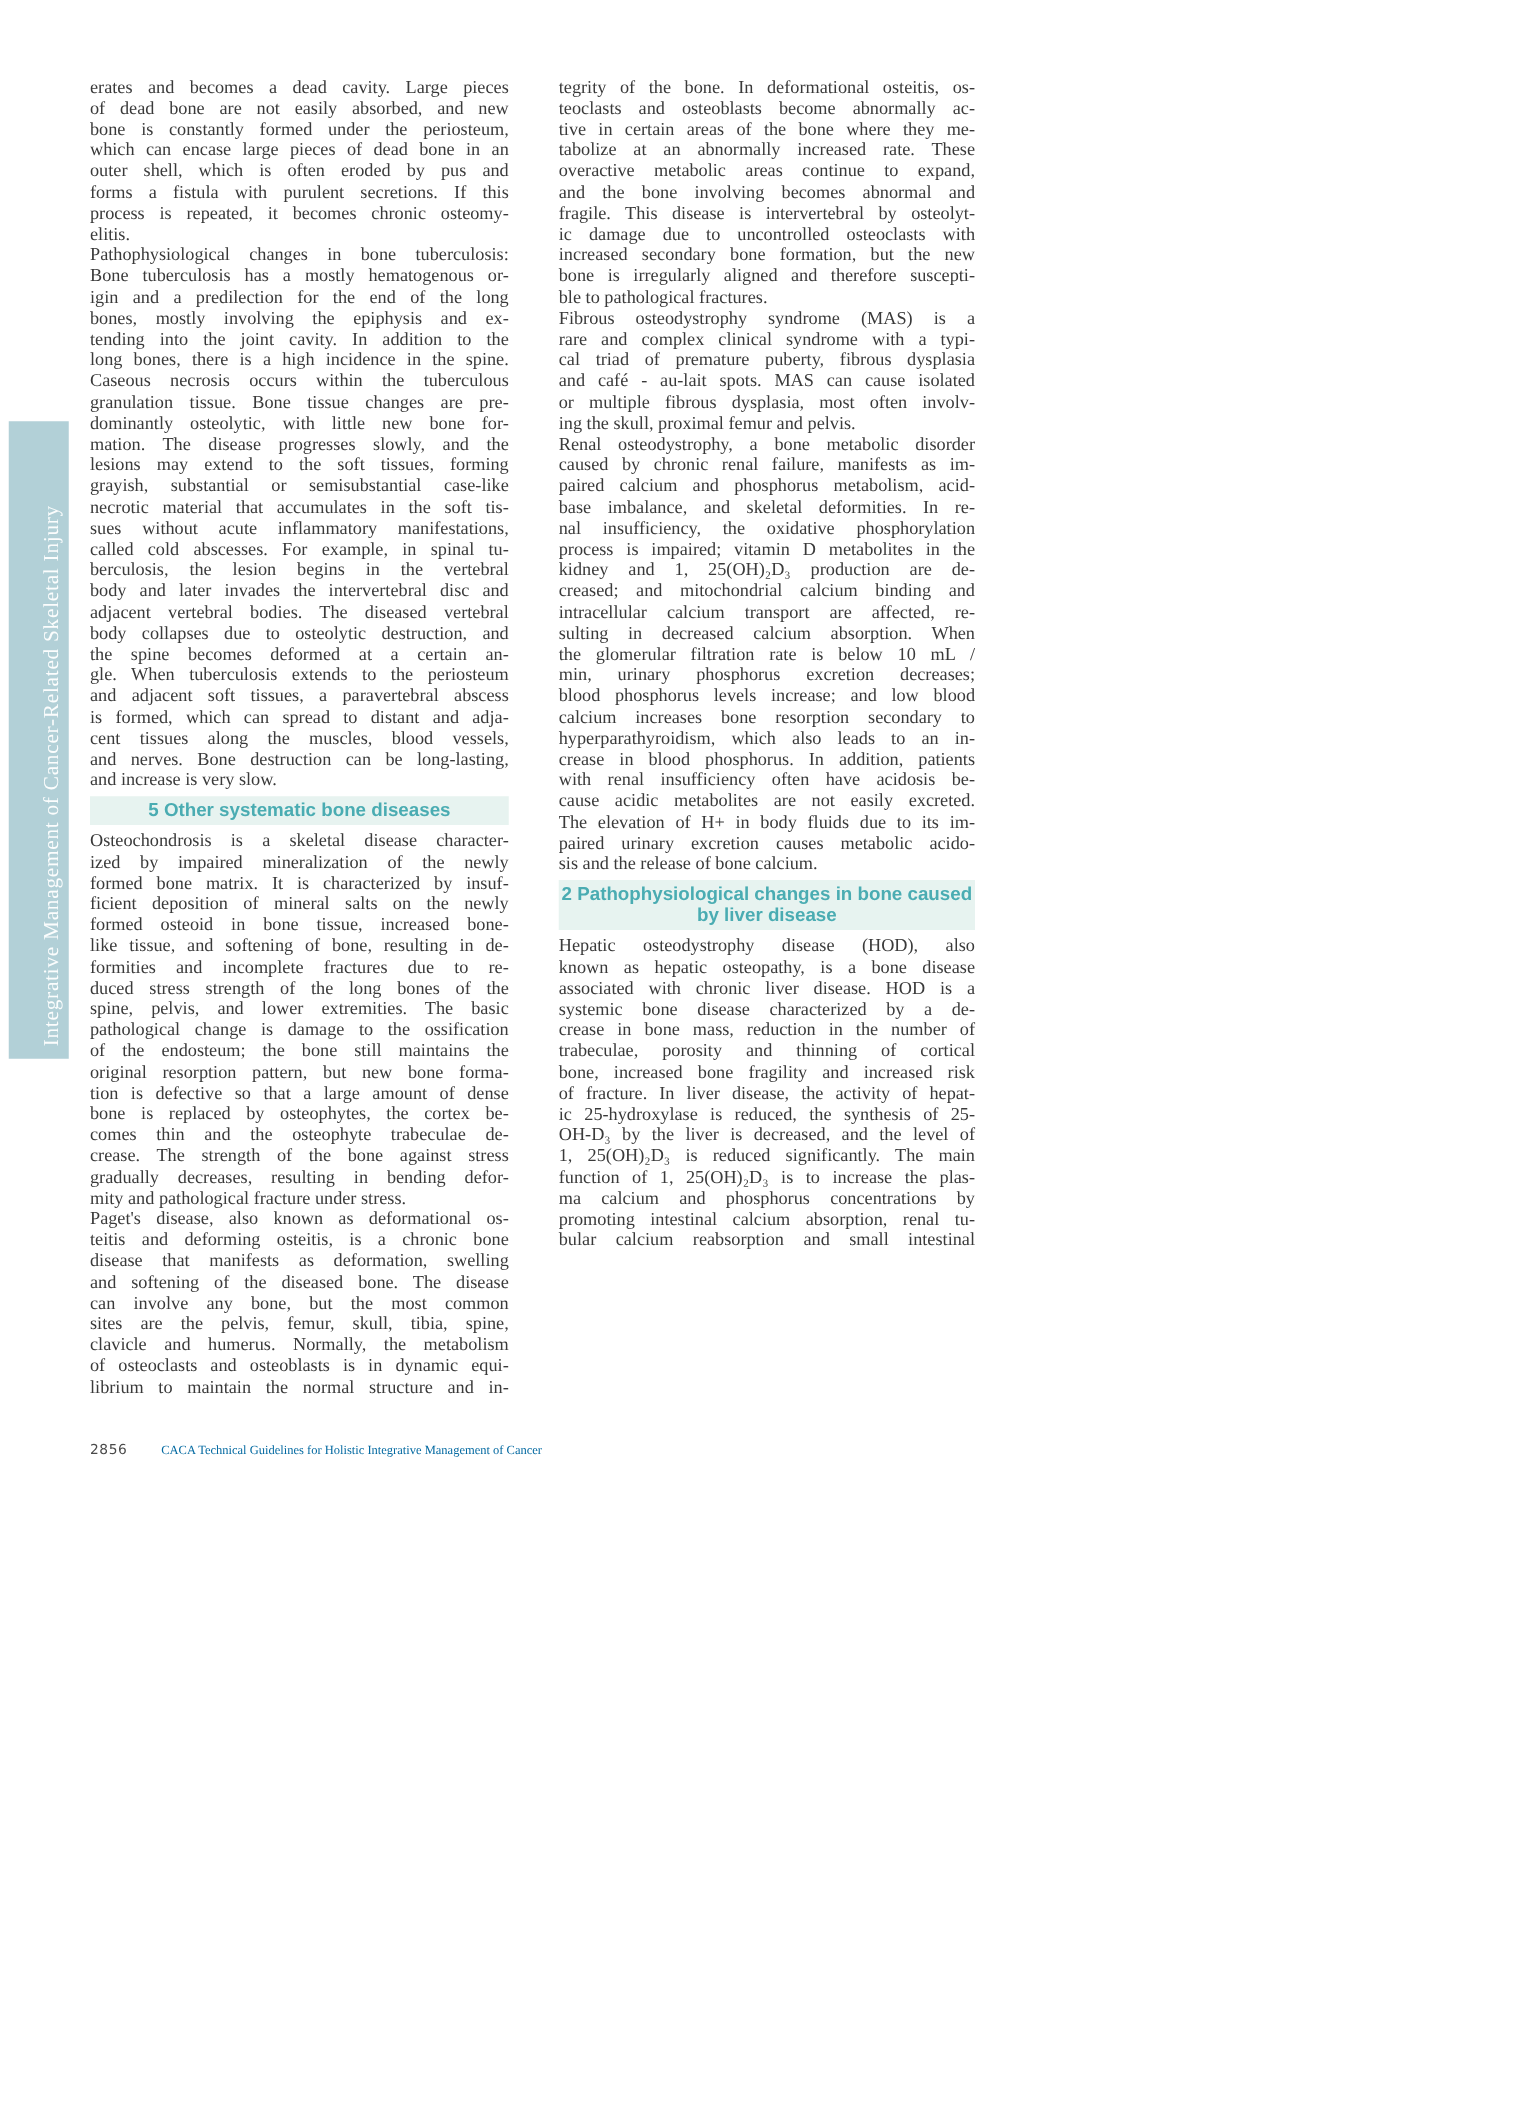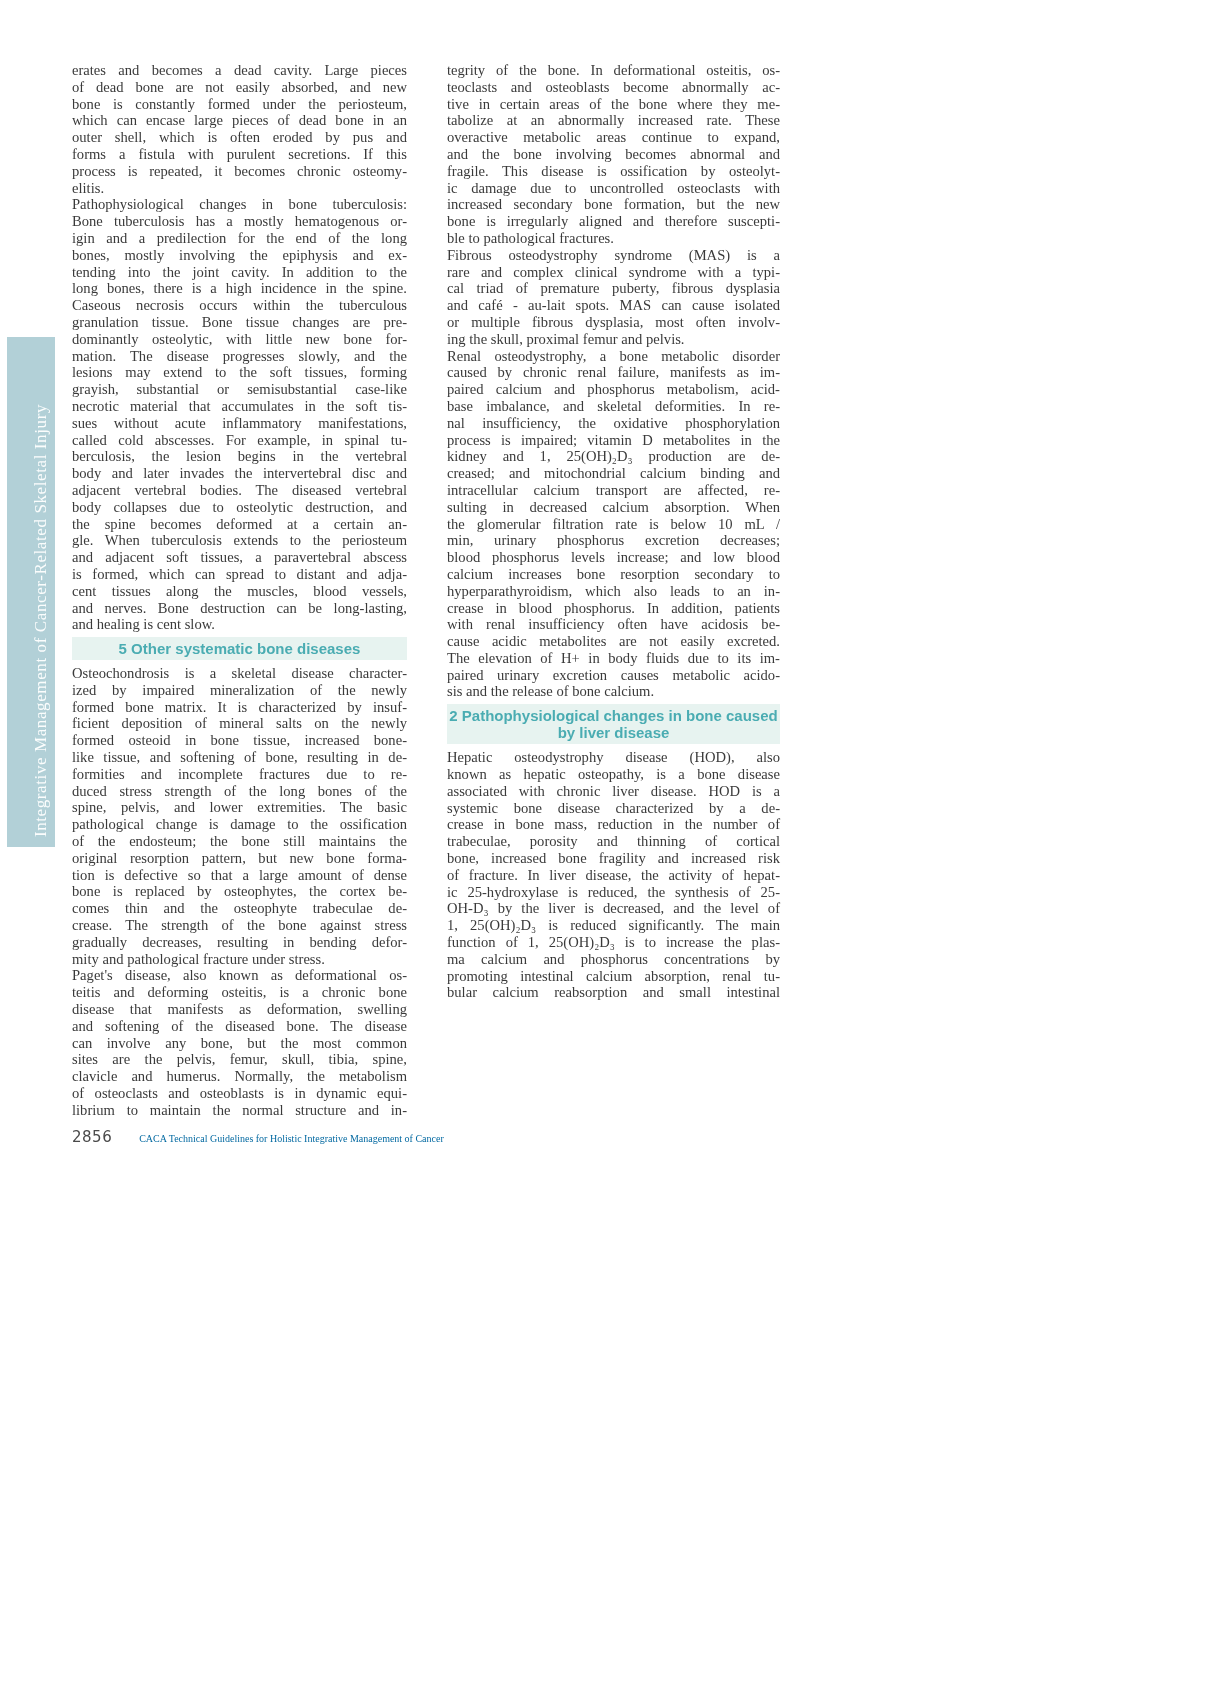--- a/index.html
+++ b/index.html
@@ -55,21 +55,21 @@
     text-align:center;
     padding:7px 0;margin:10px 0 6px 0;
   }
   
   .footer{
     position:absolute;left:72px;top:1128px;
     display:flex;align-items:baseline;gap:27px;
   }
   .page-num{
     font-family:"DejaVu Sans","Liberation Sans",sans-serif;
-    font-size:15px;color:#4a4a4a;letter-spacing:.5px;
+    font-size:11px;color:#4a4a4a;letter-spacing:.5px;margin-top:25px;
   }
   .book-title{
     font-family:"Liberation Serif","DejaVu Serif",serif;
     font-size:10px;color:#0369a1;
   }
 </style>
 </head>
 <body>
 
 <div class="page">
@@ -108,21 +108,21 @@
         <div class="pline">berculosis, the lesion begins in the vertebral</div>
         <div class="pline">body and later invades the intervertebral disc and</div>
         <div class="pline">adjacent vertebral bodies. The diseased vertebral</div>
         <div class="pline">body collapses due to osteolytic destruction, and</div>
         <div class="pline">the spine becomes deformed at a certain an-</div>
         <div class="pline">gle. When tuberculosis extends to the periosteum</div>
         <div class="pline">and adjacent soft tissues, a paravertebral abscess</div>
         <div class="pline">is formed, which can spread to distant and adja-</div>
         <div class="pline">cent tissues along the muscles, blood vessels,</div>
         <div class="pline">and nerves. Bone destruction can be long-lasting,</div>
-        <div class="pline flush">and healing is cent slow.</div>
+        <div class="pline flush">and increase is very slow.</div>
       </div>
       <div class="subheading">
         <div>5 Other systematic bone diseases</div>
       </div>
       <div>
         <div class="pline">Osteochondrosis is a skeletal disease character-</div>
         <div class="pline">ized by impaired mineralization of the newly</div>
         <div class="pline">formed bone matrix. It is characterized by insuf-</div>
         <div class="pline">ficient deposition of mineral salts on the newly</div>
         <div class="pline">formed osteoid in bone tissue, increased bone-</div>
@@ -154,21 +154,21 @@
     </div>
 
   <div class="col col-right">
       <div>
         <div class="pline">tegrity of the bone. In deformational osteitis, os-</div>
         <div class="pline">teoclasts and osteoblasts become abnormally ac-</div>
         <div class="pline">tive in certain areas of the bone where they me-</div>
         <div class="pline">tabolize at an abnormally increased rate. These</div>
         <div class="pline">overactive metabolic areas continue to expand,</div>
         <div class="pline">and the bone involving becomes abnormal and</div>
-        <div class="pline">fragile. This disease is ossification by osteolyt-</div>
+        <div class="pline">fragile. This disease is intervertebral by osteolyt-</div>
         <div class="pline">ic damage due to uncontrolled osteoclasts with</div>
         <div class="pline">increased secondary bone formation, but the new</div>
         <div class="pline">bone is irregularly aligned and therefore suscepti-</div>
         <div class="pline flush">ble to pathological fractures.</div>
       </div>
       <div>
         <div class="pline">Fibrous osteodystrophy syndrome (MAS) is a</div>
         <div class="pline">rare and complex clinical syndrome with a typi-</div>
         <div class="pline">cal triad of premature puberty, fibrous dysplasia</div>
         <div class="pline">and café - au-lait spots. MAS can cause isolated</div>

